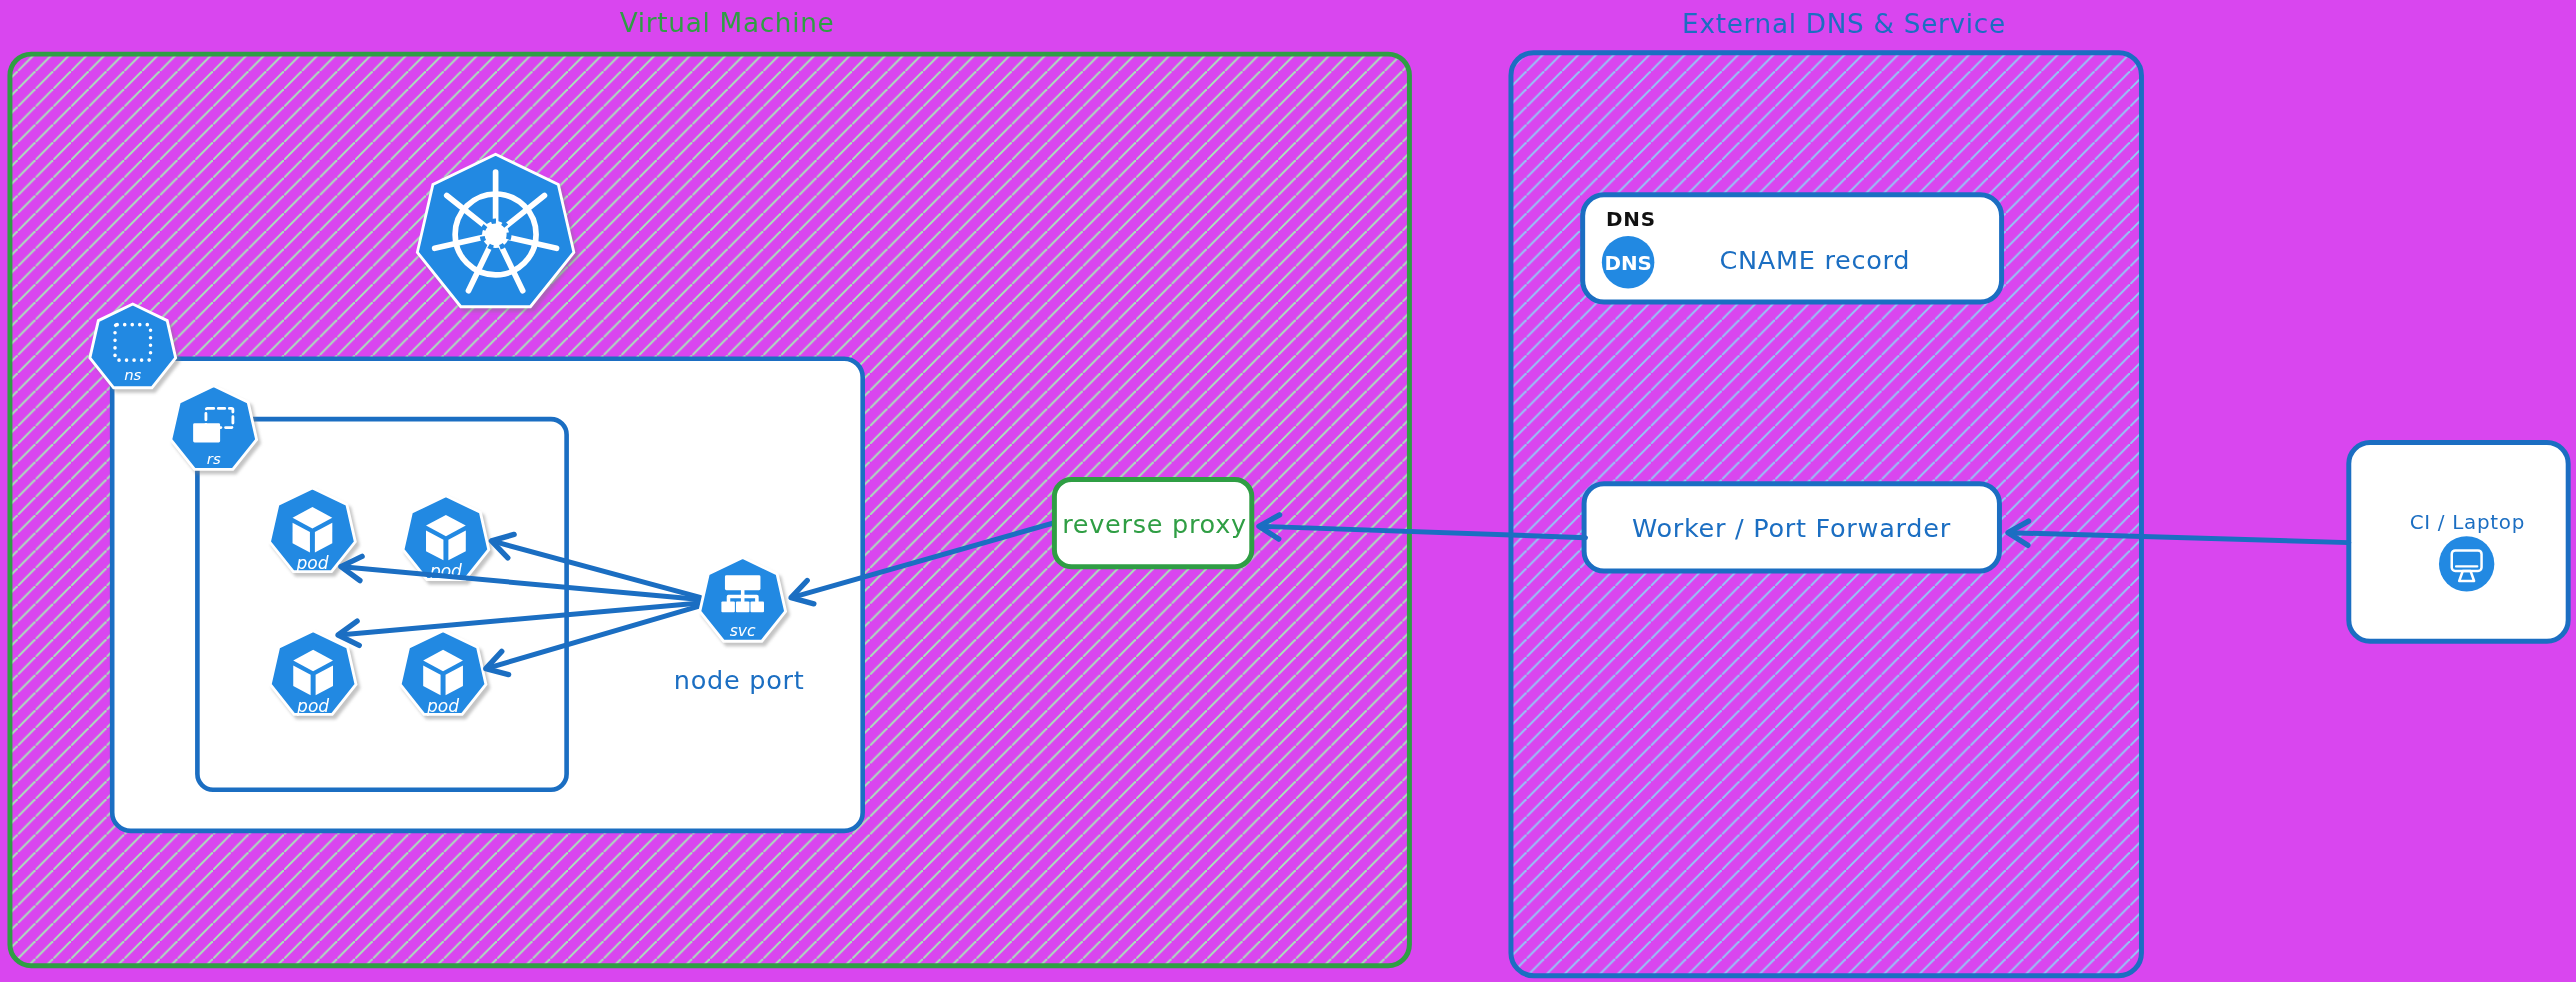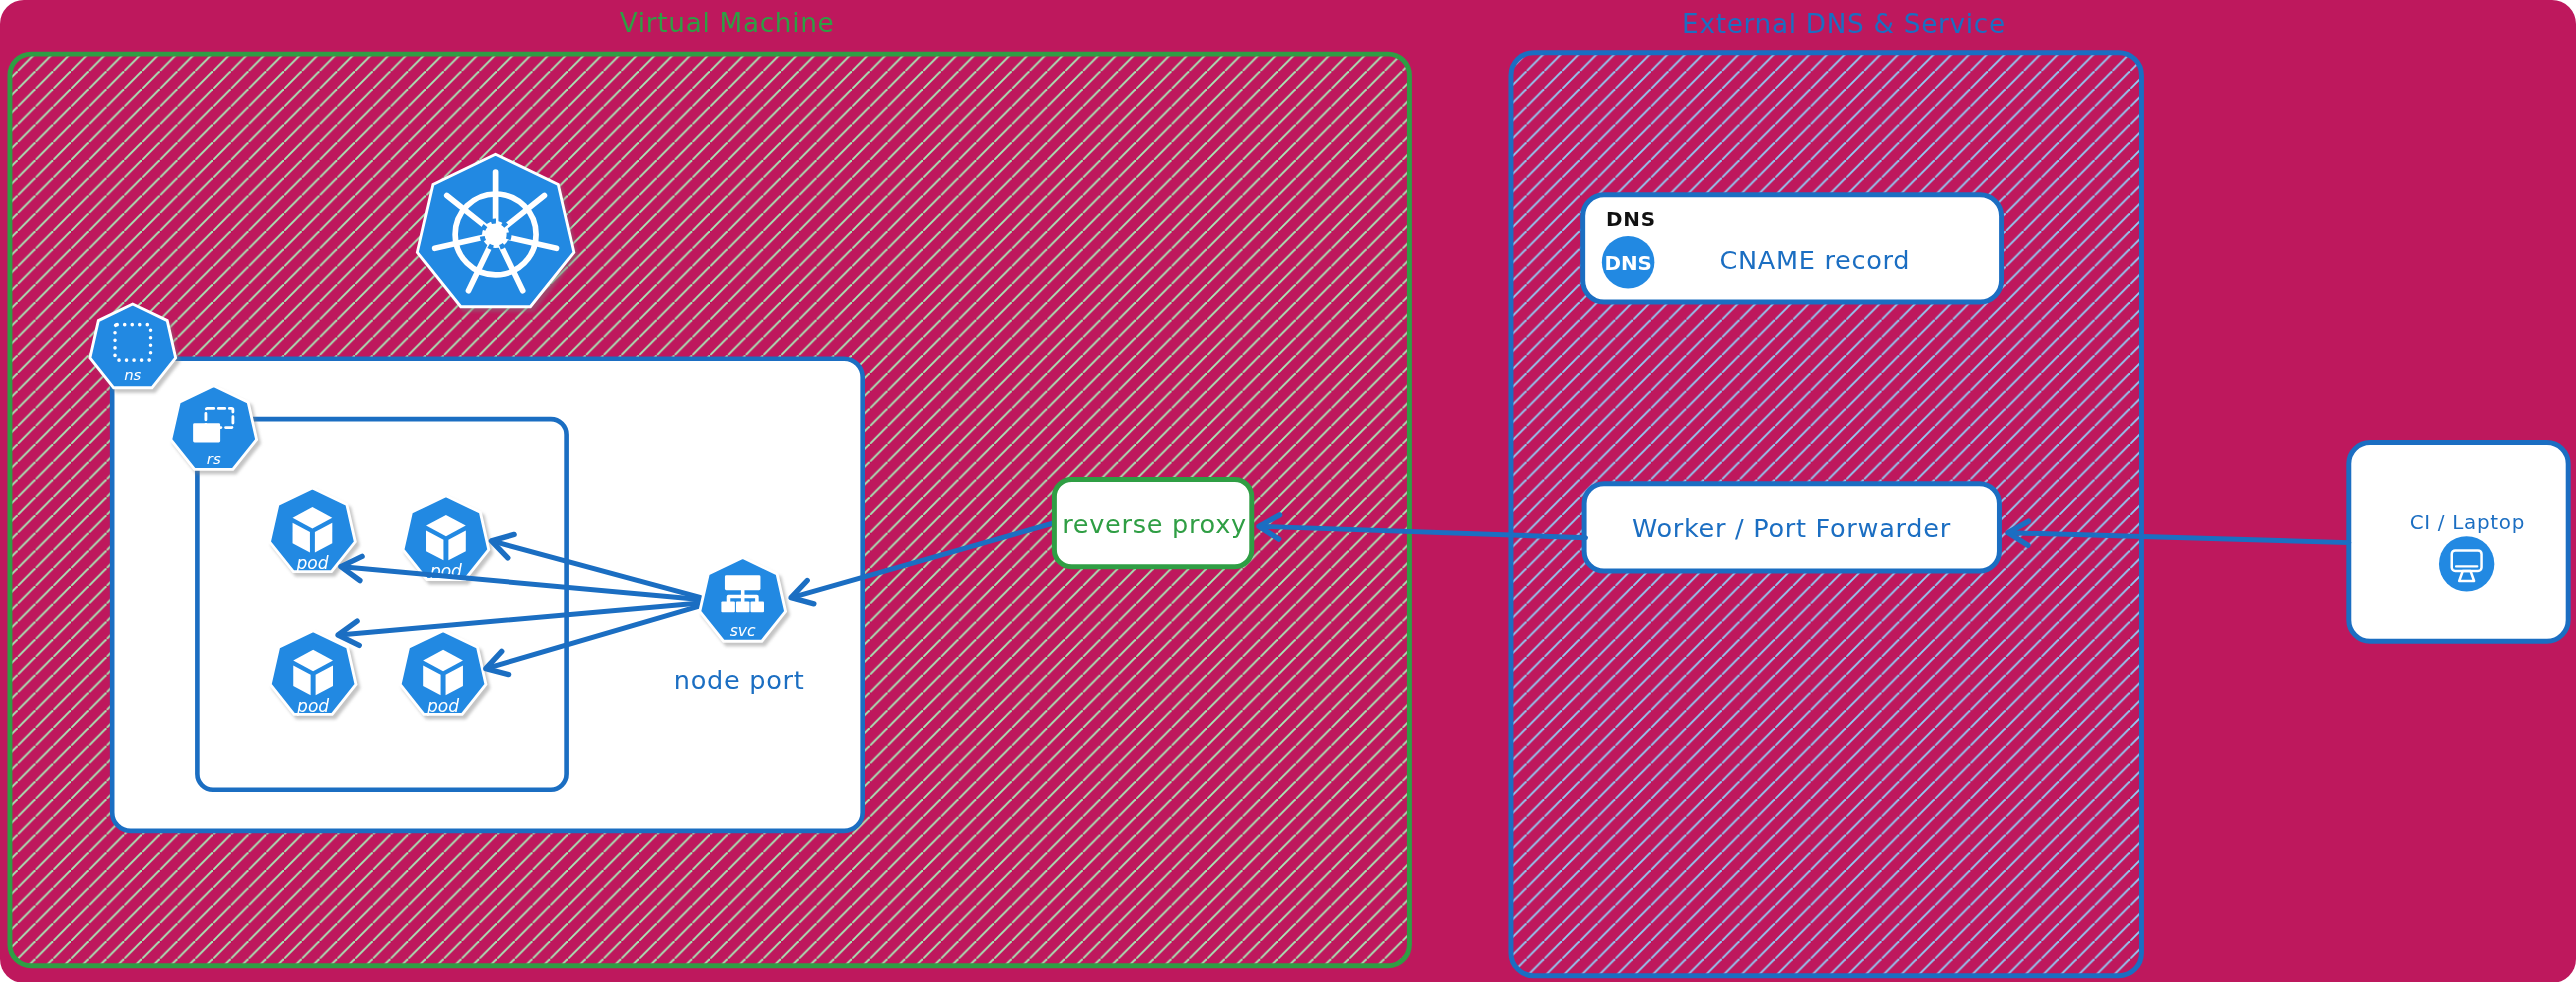--- a/index.html
+++ b/index.html
@@ -5,21 +5,21 @@
   :root{
     --green-stroke:#2f9e44;
     --green-hatch:#a6ebb6;
     --blue-stroke:#1b6ec2;
     --blue-hatch:#90cdf5;
     --icon-blue:#2289e2;
     --ink-black:#111111;
     --white:#ffffff;
   }
   html,body{margin:0;padding:0;background:#fff;}
-  .stage{position:relative;width:2576px;height:983px;background:#be185d;overflow:hidden;border-radius:24px;}
+  .stage{position:relative;width:2576px;height:983px;background:#d946ef;overflow:hidden;}
   svg{display:block;}
   text{font-family:"DejaVu Sans","Liberation Sans",sans-serif;}
   .region-green{fill:url(#hatchGreen);stroke:var(--green-stroke);stroke-width:7;}
   .region-blue{fill:url(#hatchBlue);stroke:var(--blue-stroke);stroke-width:7;}
   .inner-box{fill:#fff;stroke:var(--blue-stroke);stroke-width:6.5;}
   .card-green{fill:#fff;stroke:var(--green-stroke);stroke-width:7;}
   .card-blue{fill:#fff;stroke:var(--blue-stroke);stroke-width:7;}
   .hatch-g{stroke:var(--green-hatch);stroke-width:2.7;}
   .hatch-b{stroke:var(--blue-hatch);stroke-width:2.7;}
   .green-text{fill:var(--green-stroke);}

